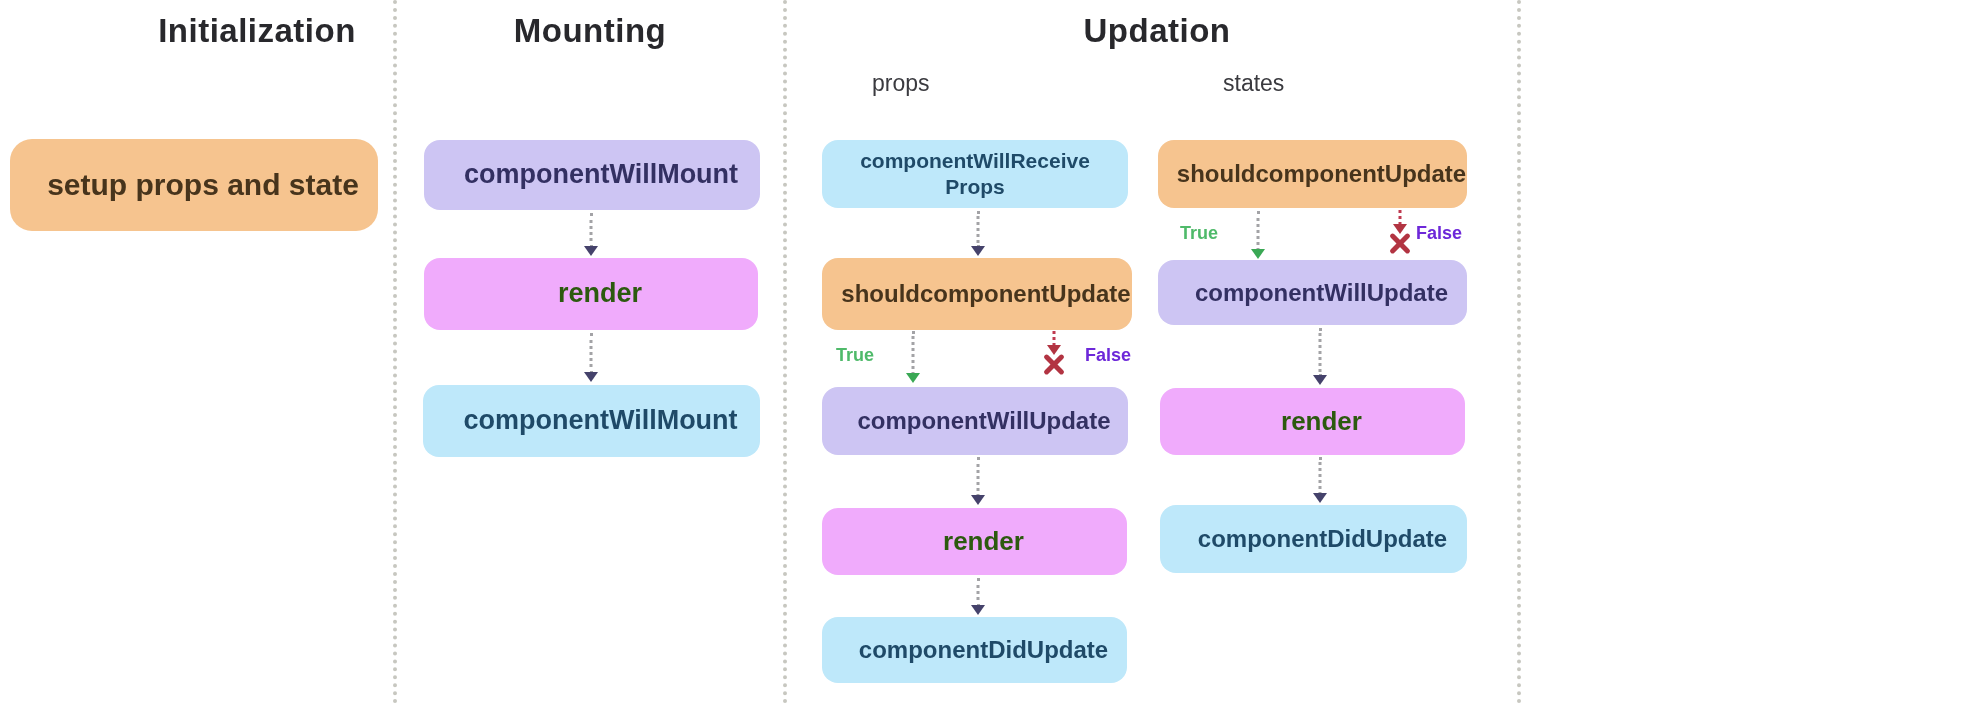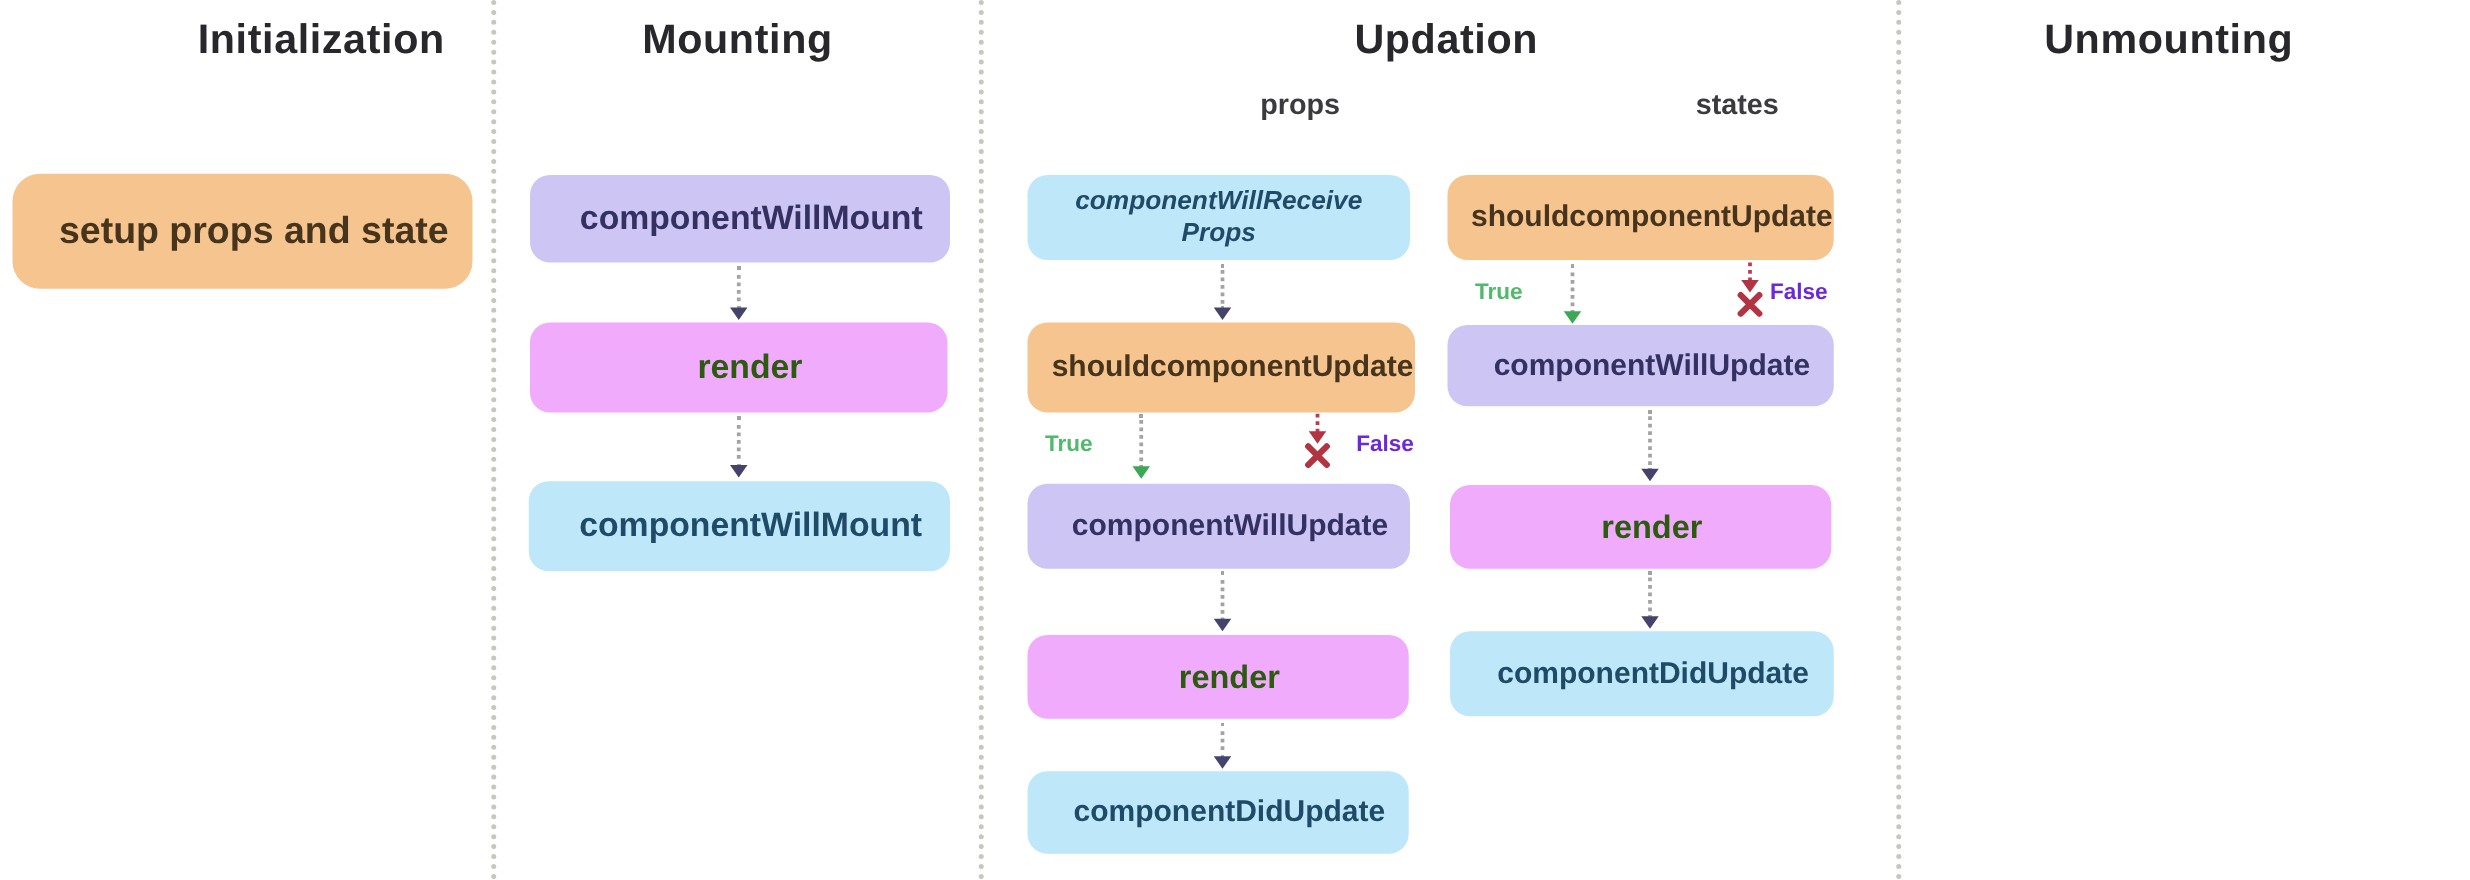--- a/index.html
+++ b/index.html
@@ -16,39 +16,39 @@
   }
   .col-title{
     position:absolute;
     margin:0;
     font-size:33px;font-weight:700;color:#28282c;
     text-align:center;width:320px;
     letter-spacing:.5px;
   }
   .sub-title{
     position:absolute;
-    font-size:23px;font-weight:700;color:#3a3a3f;
-    text-align:right;width:200px;
+    font-size:23px;font-weight:400;color:#3a3a3f;
+    text-align:left;width:200px;
   }
   .node{
     position:absolute;
     display:flex;align-items:center;justify-content:center;
     text-align:center;
     border-radius:16px;
     font-weight:600;
     line-height:1.25;
     box-sizing:border-box;
     padding-left:18px;
   }
   .node.big{border-radius:22px;}
   .orange{background:#f6c48f;color:#47341c;}
   .purple{background:#cdc5f3;color:#333062;}
   .green {background:#f0abfc;color:#2c5a0f;}
   .blue  {background:#bee8fa;color:#1f4a68;}
-  .wrap{word-break:break-all;padding:0 32px;font-style:italic;}
+  .wrap{word-break:break-all;padding:0 32px;}
 
   
   .arrow{position:absolute;width:14px;}
   .arrow::before{
     content:"";position:absolute;left:50%;transform:translateX(-50%);
     top:0;bottom:8px;border-left:3px dotted #a3a3a6;
   }
   .arrow::after{
     content:"";position:absolute;bottom:0;left:50%;transform:translateX(-50%);
     width:0;height:0;
@@ -86,21 +86,20 @@
 
 <div class="canvas">
 
   <div class="divider" style="left:393px"></div>
   <div class="divider" style="left:783px"></div>
   <div class="divider" style="left:1517px"></div>
 
   <h2 class="col-title" style="left:97px;top:12px">Initialization</h2>
   <h2 class="col-title" style="left:997px;top:12px">Updation</h2>
   <h2 class="col-title" style="left:430px;top:12px">Mounting</h2>
-  <h2 class="col-title" style="left:1575px;top:12px">Unmounting</h2>
 
   <div class="node big orange" style="left:10px;top:139px;width:368px;height:92px;font-size:30px">setup props and state</div>
 
   <div class="node purple" style="left:424px;top:140px;width:336px;height:70px;font-size:27px">componentWillMount</div>
   <div class="arrow" style="left:584px;top:213px;height:43px"></div>
   <div class="node green" style="left:424px;top:258px;width:334px;height:72px;font-size:27px">render</div>
   <div class="arrow" style="left:584px;top:333px;height:49px"></div>
   <div class="node blue" style="left:423px;top:385px;width:337px;height:72px;font-size:27px">componentWillMount</div>
 
   <div class="sub-title" style="left:872px;top:70px">props</div>

